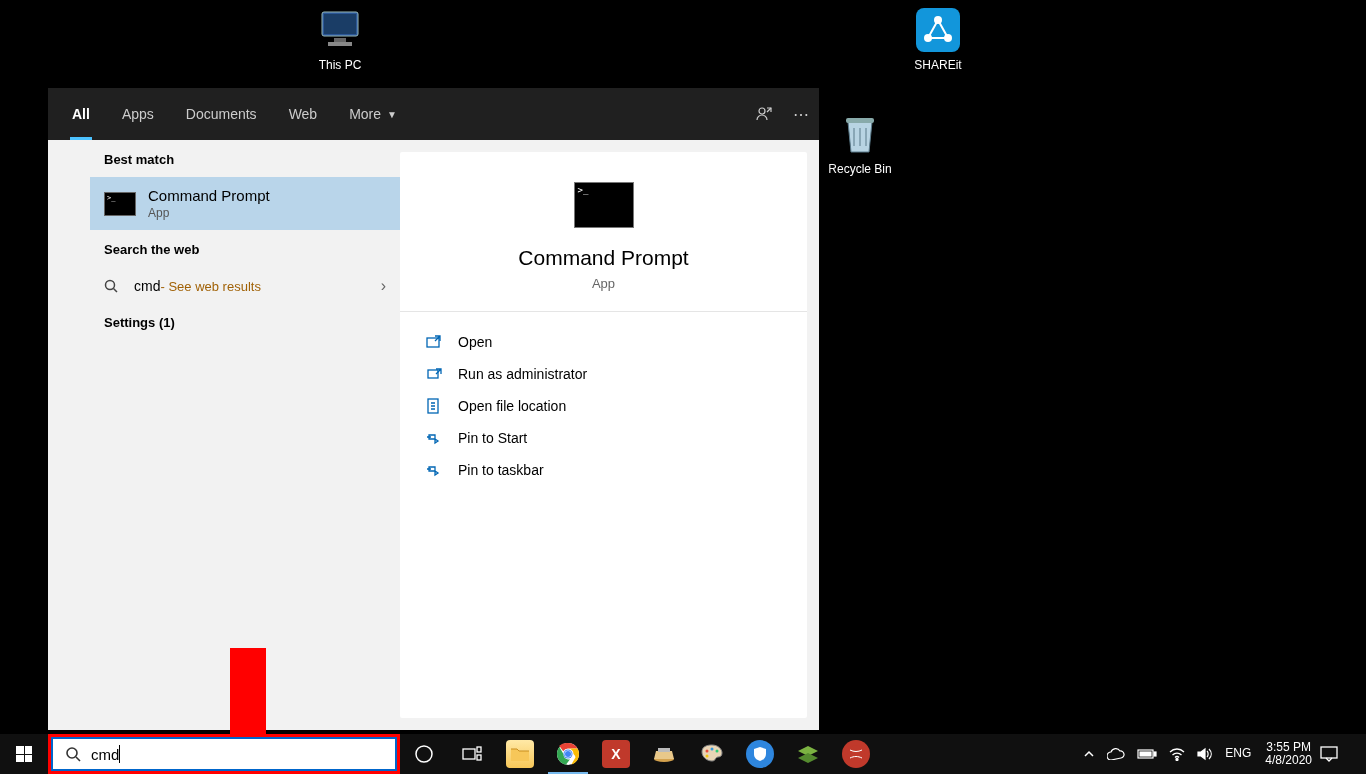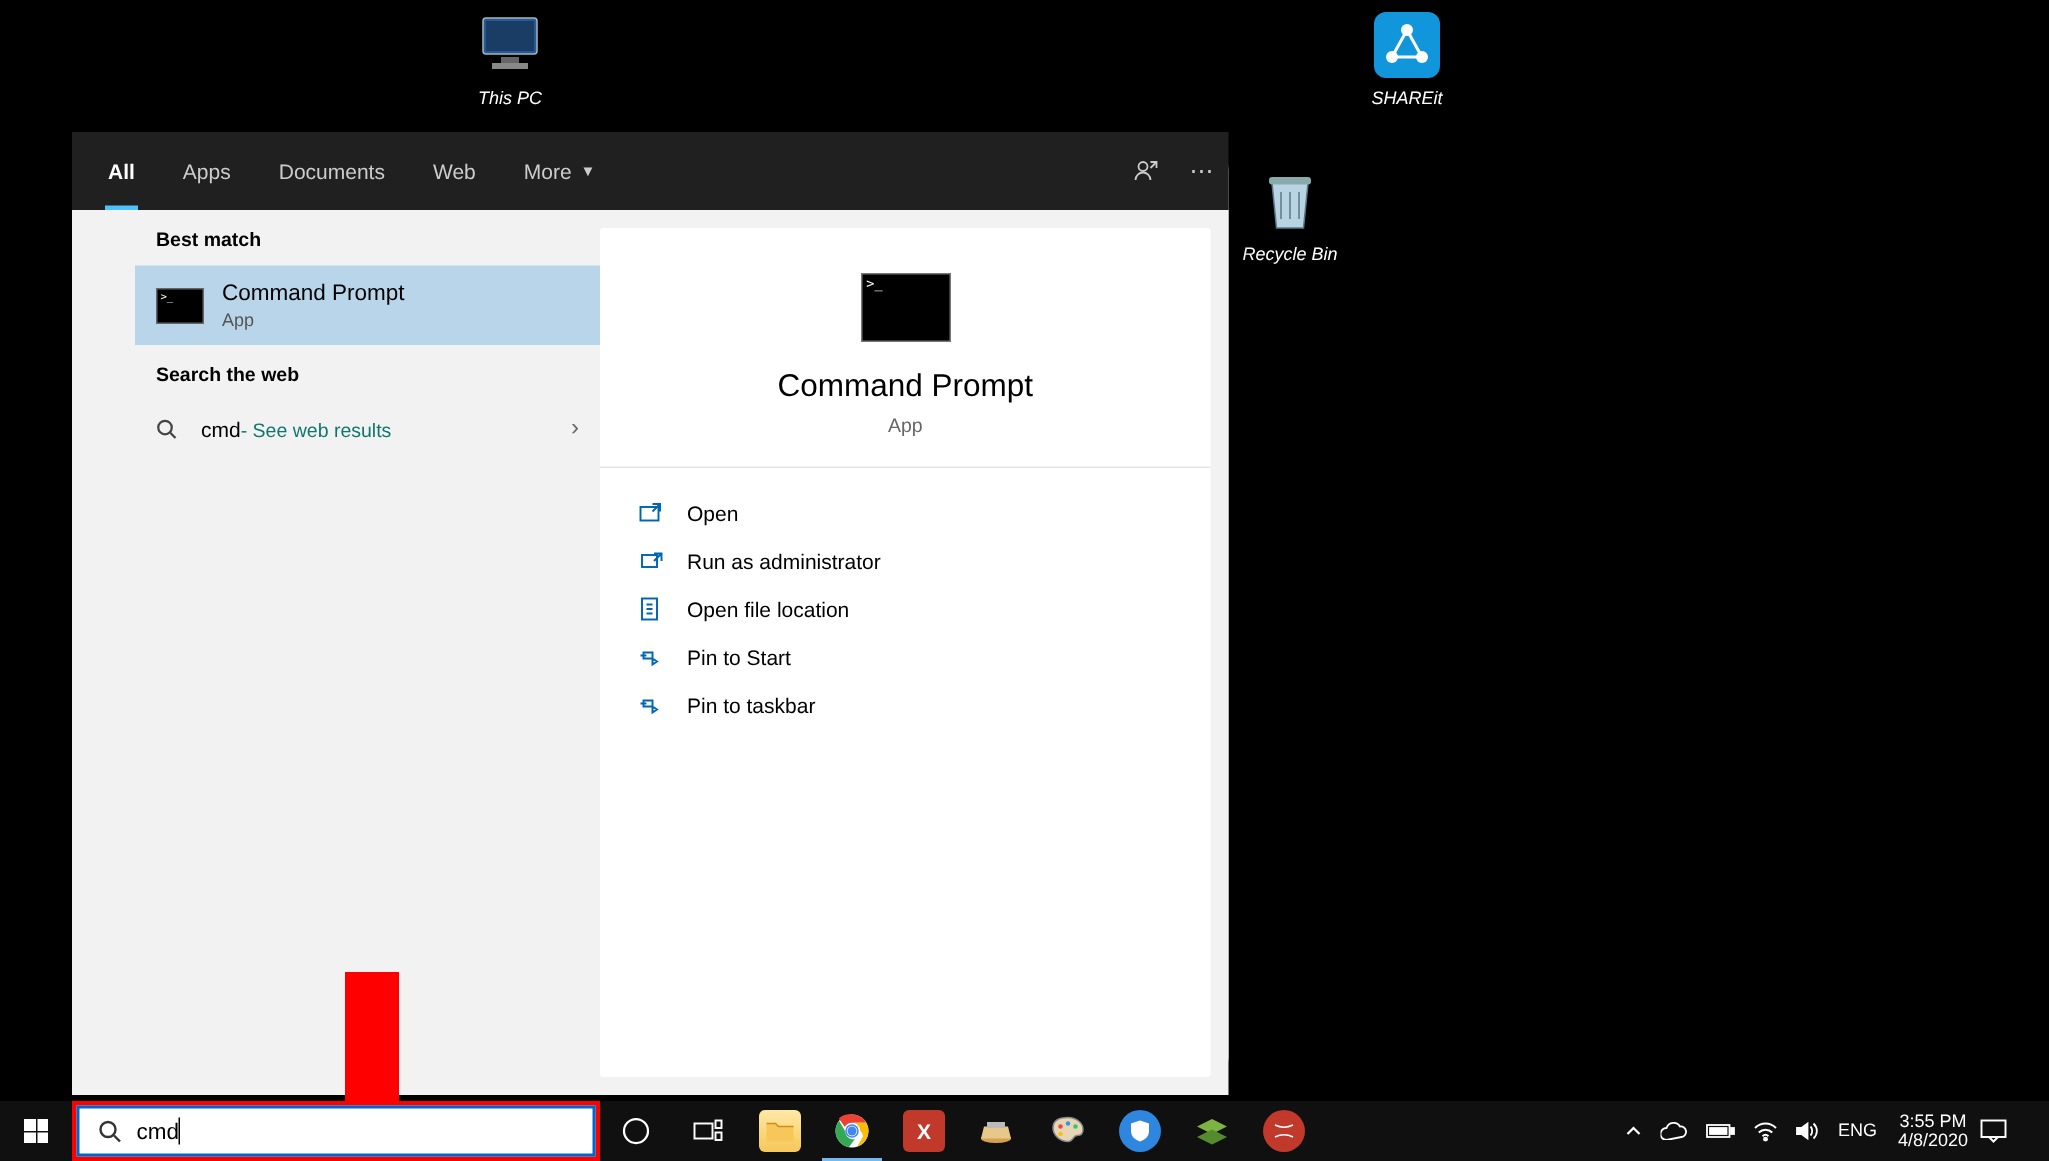--- a/index.html
+++ b/index.html
@@ -1,21 +1,21 @@
 <!DOCTYPE html>
 <html><head>
 <meta charset="utf-8">
 <style>
 * { margin: 0; padding: 0; box-sizing: border-box; font-family: "Segoe UI", Arial, sans-serif; }
 body { width: 1366px; height: 774px; background: #000; overflow: hidden; position: relative; }
 
 
 .desktop-icon { position: absolute; width: 80px; text-align: center; color: #fff; font-size: 12px; cursor: pointer; }
 .desktop-icon .icon-box { width: 48px; height: 48px; margin: 0 auto 4px; display: flex; align-items: center; justify-content: center; }
-.desktop-icon .label { display: block; text-shadow: 1px 1px 2px rgba(0,0,0,.8); font-style: italic; }
+.desktop-icon .label { display: block; text-shadow: 1px 1px 2px rgba(0,0,0,.8); }
 
 
 .search-panel { position: absolute; left: 48px; top: 88px; width: 771px; height: 642px; background: #f2f2f2; display: flex; flex-direction: column; box-shadow: 0 0 20px rgba(0,0,0,.5); border-radius: 25px; }
 .sp-tabs { height: 52px; background: #202020; display: flex; align-items: center; padding: 0 8px; color: #ccc; font-size: 14px; position: relative; }
 .sp-tab { padding: 0 16px; height: 100%; display: flex; align-items: center; cursor: pointer; position: relative; }
 .sp-tab.active { color: #fff; font-weight: 600; }
 .sp-tab.active::after { content: ""; position: absolute; left: 14px; right: 14px; bottom: 0; height: 3px; background: #4cc2ff; }
 .sp-tab .chev { margin-left: 6px; font-size: 10px; }
 .sp-right-icons { position: absolute; right: 10px; display: flex; align-items: center; gap: 20px; color: #ccc; }
 .sp-right-icons .ic { cursor: pointer; font-size: 16px; }
@@ -27,21 +27,21 @@
 .section-label { padding: 12px 14px 10px; font-size: 13px; font-weight: 600; color: #000; }
 .best-match { display: flex; align-items: center; padding: 10px 14px; background: #b9d5ea; cursor: pointer; }
 .bm-icon { width: 32px; height: 24px; background: #000; border: 1px solid #666; margin-right: 12px; position: relative; }
 .bm-icon::before { content: ">_"; position: absolute; top: 1px; left: 2px; color: #fff; font-size: 7px; font-family: monospace; }
 .bm-text .title { font-size: 15px; color: #000; }
 .bm-text .sub { font-size: 12px; color: #555; margin-top: 2px; }
 
 .web-row { display: flex; align-items: center; padding: 10px 14px; cursor: pointer; font-size: 14px; color: #000; }
 .web-row .mag { margin-right: 14px; color: #444; font-size: 14px; width: 16px; text-align: center; }
 .web-row .q { color: #000; }
-.web-row .hint { color: #0f766e; font-size: 13px; }
+.web-row .hint { color: #a16207; font-size: 13px; }
 .web-row .chev-r { margin-left: auto; color: #666; font-size: 16px; }
 
 .settings-row { padding: 10px 14px; font-size: 13px; font-weight: 600; cursor: pointer; }
 
 
 .preview-hero { text-align: center; padding: 30px 20px 20px; border-bottom: 1px solid #e5e5e5; }
 .preview-hero .big-icon { width: 60px; height: 46px; background: #000; border: 1px solid #777; margin: 0 auto 18px; position: relative; }
 .preview-hero .big-icon::before { content: ">_"; position: absolute; top: 2px; left: 3px; color: #fff; font-size: 9px; font-family: monospace; }
 .preview-hero .title { font-size: 21px; color: #000; font-weight: 400; }
 .preview-hero .sub { font-size: 13px; color: #666; margin-top: 6px; }
@@ -168,20 +168,21 @@
           <svg width="14" height="14" viewBox="0 0 14 14" fill="none" stroke="#444" stroke-width="1.5">
               <circle cx="6" cy="6" r="4.5"></circle>
               <line x1="9.5" y1="9.5" x2="13" y2="13"></line>
             </svg>
         </span>
         <span class="q">cmd</span>
         <span class="hint"> - See web results</span>
         <span class="chev-r">›</span>
       </div>
 
+      <div class="settings-row"><span>Settings (1)</span></div>
 
       <div class="arrow-annot">
         <div class="shaft"></div>
         <div class="head"></div>
       </div>
     </div>
 
     <div class="sp-right">
       <div class="preview-hero">
         <div class="big-icon"></div>

